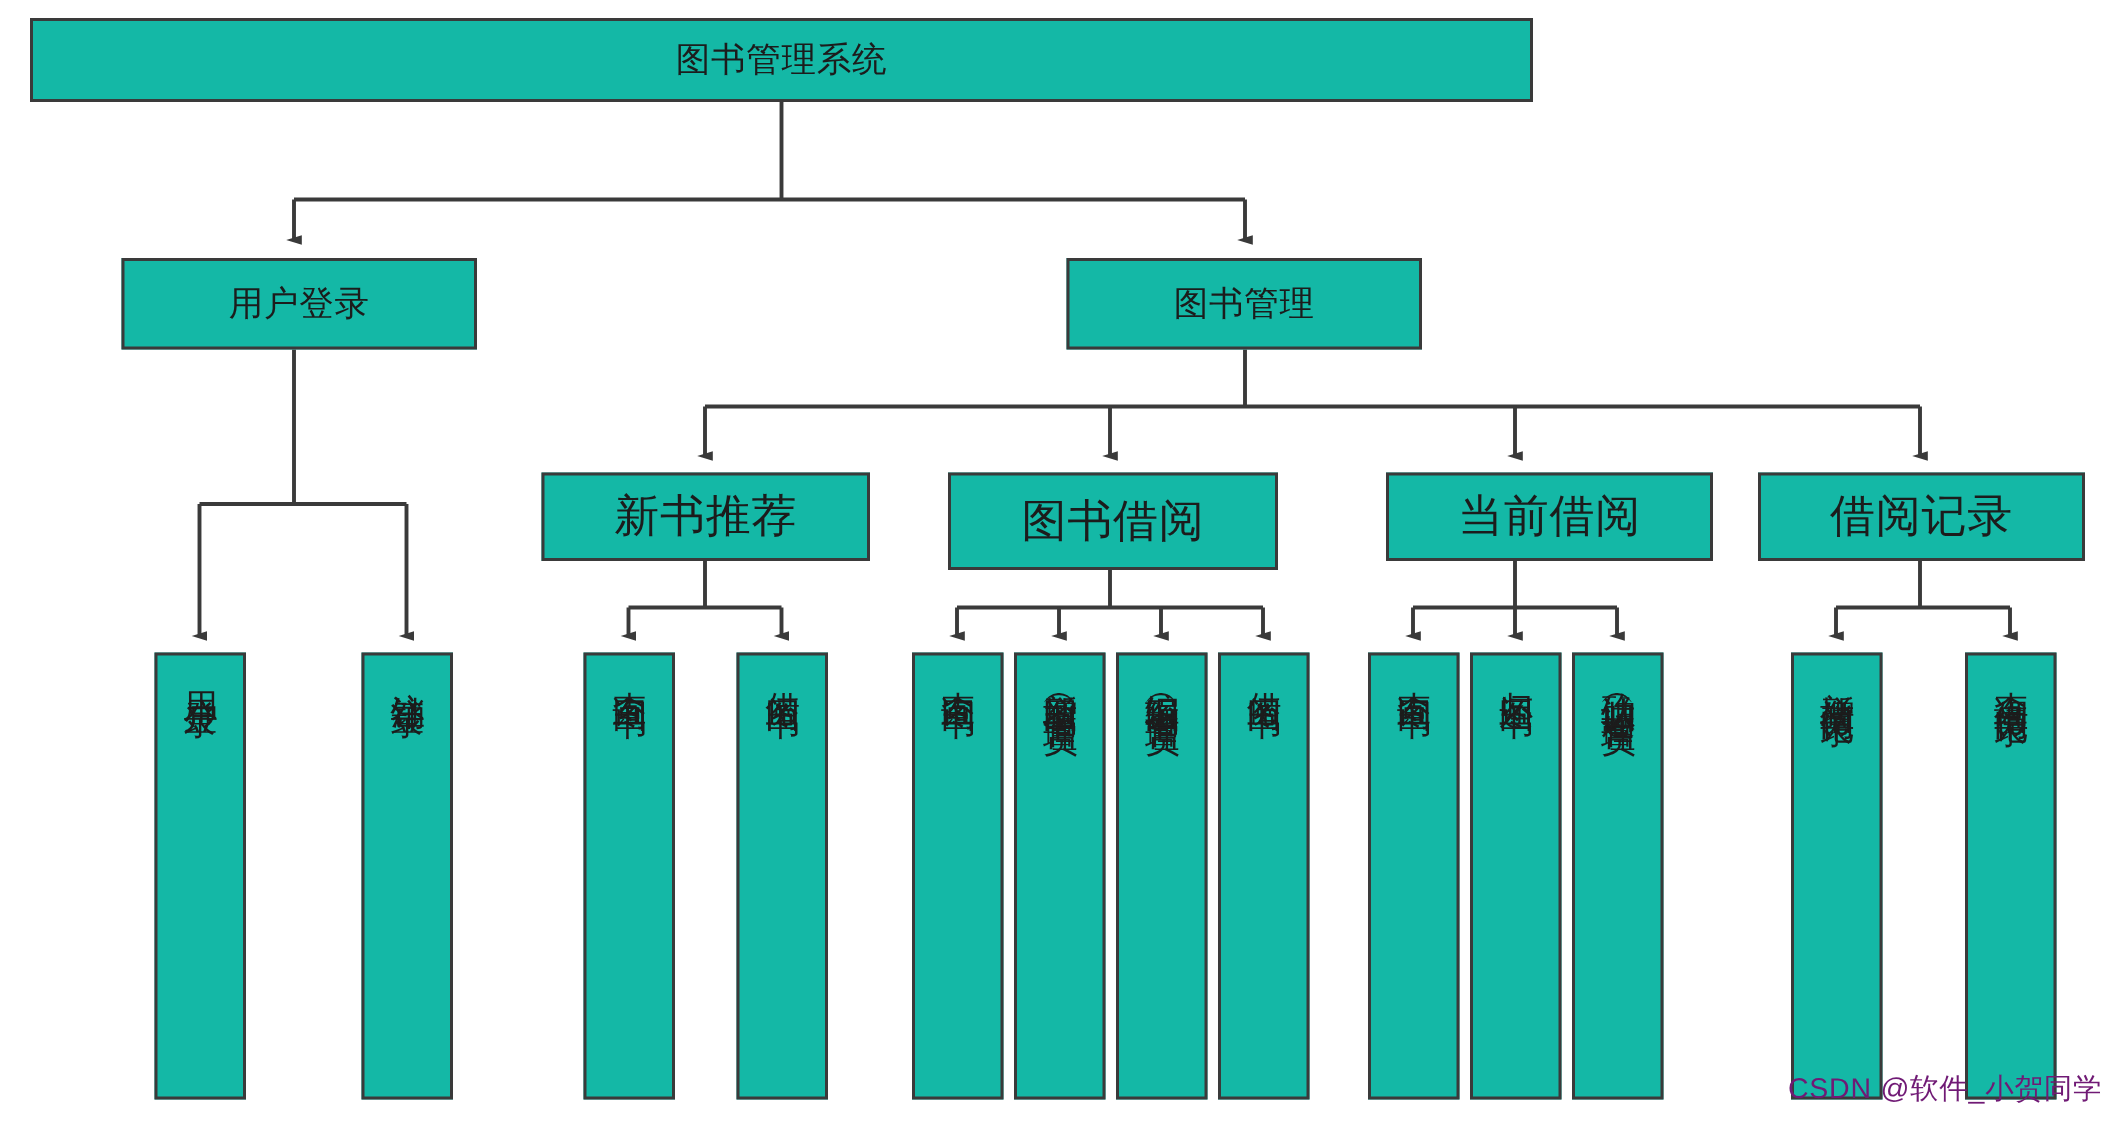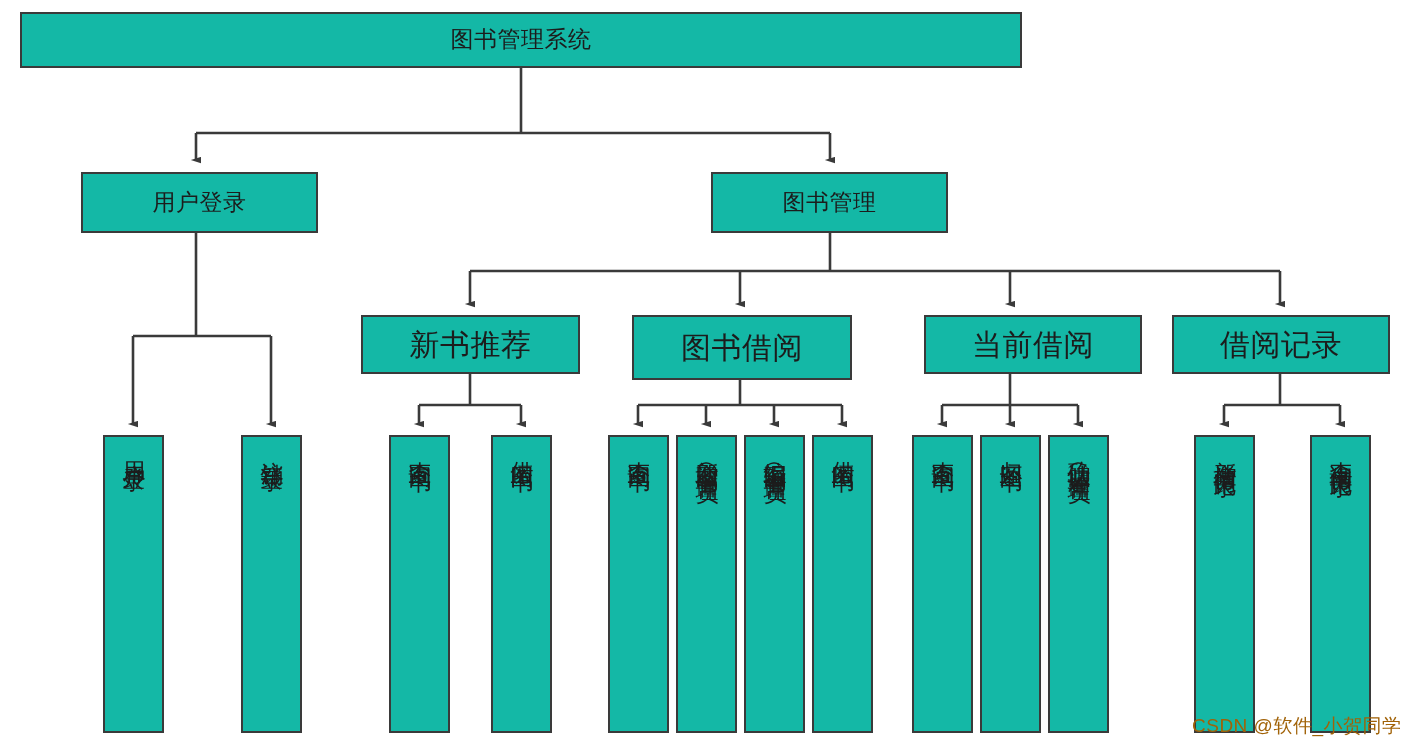--- a/index.html
+++ b/index.html
@@ -50,21 +50,21 @@
   .node.v .lbl {
     writing-mode: vertical-rl;
     text-orientation: upright;
     font-size: 23px;
     letter-spacing: 3px;
     white-space: nowrap;
   }
   .watermark {
     position: absolute;
     font-size: 19px;
-    color: #a16207;
+    color: #701a75;
     white-space: nowrap;
     letter-spacing: 0.5px;
   }
 </style>
 </head>
 <body>
 
 <div id="canvas">
 
   <svg class="wires" viewBox="0 0 1405 747" xmlns="http://www.w3.org/2000/svg">

